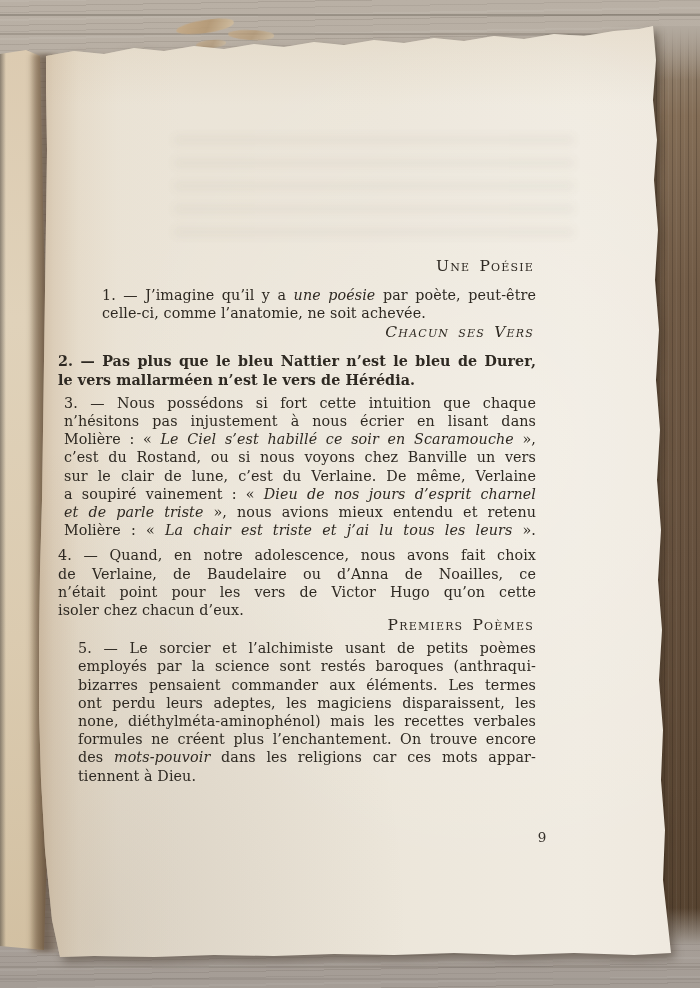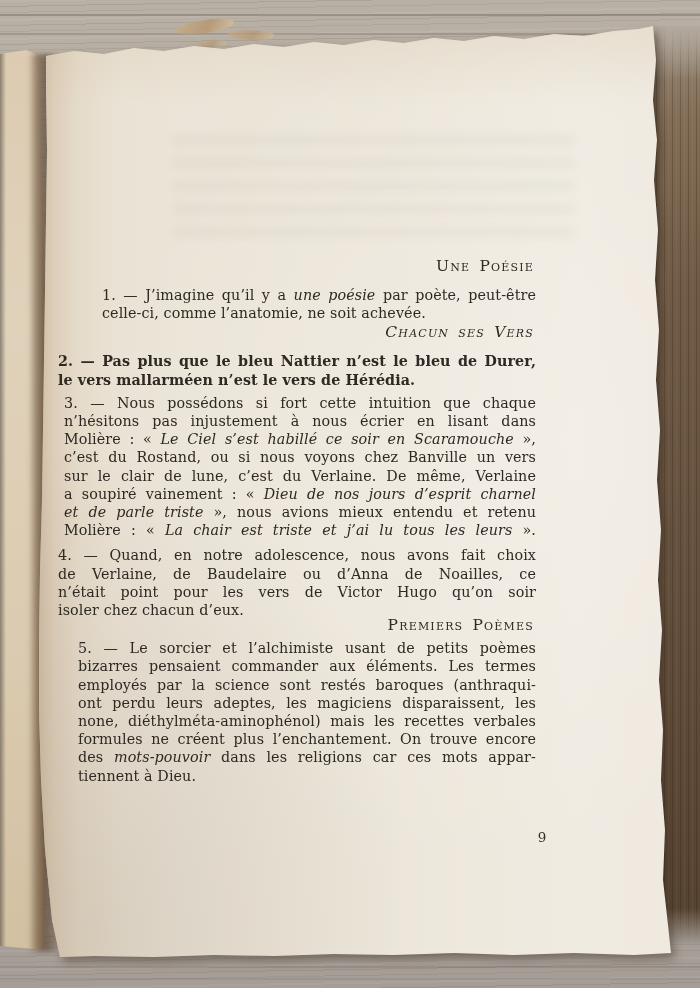--- a/index.html
+++ b/index.html
@@ -133,28 +133,28 @@
           <div class="line jl"><span>Molière : « </span><em>Le Ciel s’est habillé ce soir en Scaramouche</em><span> »,</span></div>
           <div class="line jl"><span>c’est du Rostand, ou si nous voyons chez Banville un vers</span></div>
           <div class="line jl"><span>sur le clair de lune, c’est du Verlaine. De même, Verlaine</span></div>
           <div class="line jl"><span>a soupiré vainement : « </span><em>Dieu de nos jours d’esprit charnel</em></div>
           <div class="line jl"><em>et de parle triste</em><span> », nous avions mieux entendu et retenu</span></div>
           <div class="line jl"><span>Molière : « </span><em>La chair est triste et j’ai lu tous les leurs</em><span> ».</span></div>
         </div>
         <div class="para block b6">
           <div class="line jl"><span>4. — Quand, en notre adolescence, nous avons fait choix</span></div>
           <div class="line jl"><span>de Verlaine, de Baudelaire ou d’Anna de Noailles, ce</span></div>
-          <div class="line jl"><span>n’était point pour les vers de Victor Hugo qu’on soir</span></div>
+          <div class="line jl"><span>n’était point pour les vers de Victor Hugo qu’on cette</span></div>
           <div class="line"><span>isoler chez chacun d’eux.</span></div>
         </div>
         <div class="heading block b7">Premiers Poèmes</div>
         <div class="para block b8">
           <div class="line jl"><span>5. — Le sorcier et l’alchimiste usant de petits poèmes</span></div>
+          <div class="line jl"><span>employés par la science sont restés baroques (anthraqui-</span></div>
           <div class="line jl"><span>bizarres pensaient commander aux éléments. Les termes</span></div>
-          <div class="line jl"><span>employés par la science sont restés baroques (anthraqui-</span></div>
           <div class="line jl"><span>ont perdu leurs adeptes, les magiciens disparaissent, les</span></div>
           <div class="line jl"><span>none, diéthylméta-aminophénol) mais les recettes verbales</span></div>
           <div class="line jl"><span>formules ne créent plus l’enchantement. On trouve encore</span></div>
           <div class="line jl"><span>des </span><em>mots-pouvoir</em><span> dans les religions car ces mots appar-</span></div>
           <div class="line"><span>tiennent à Dieu.</span></div>
         </div>
       </div>
     <div id="page-number">9</div>
   </div>
 </div>

